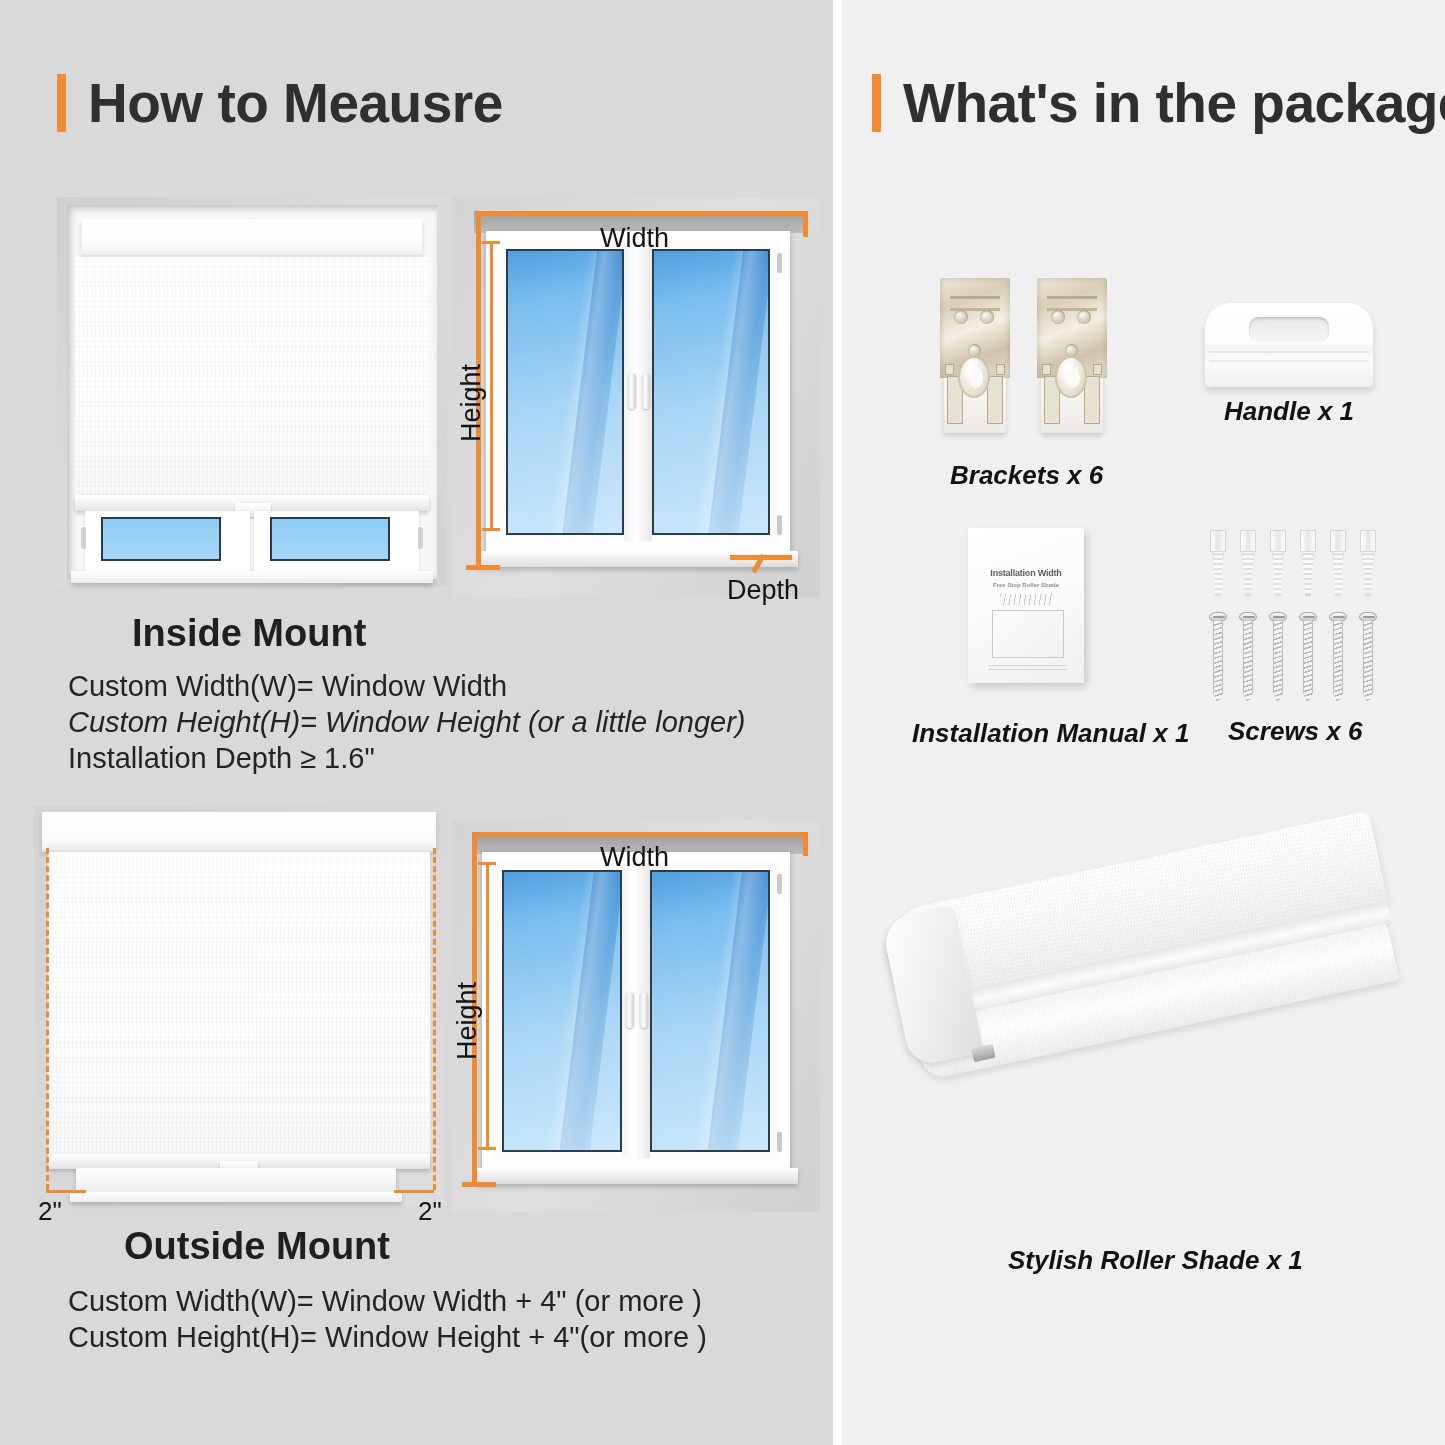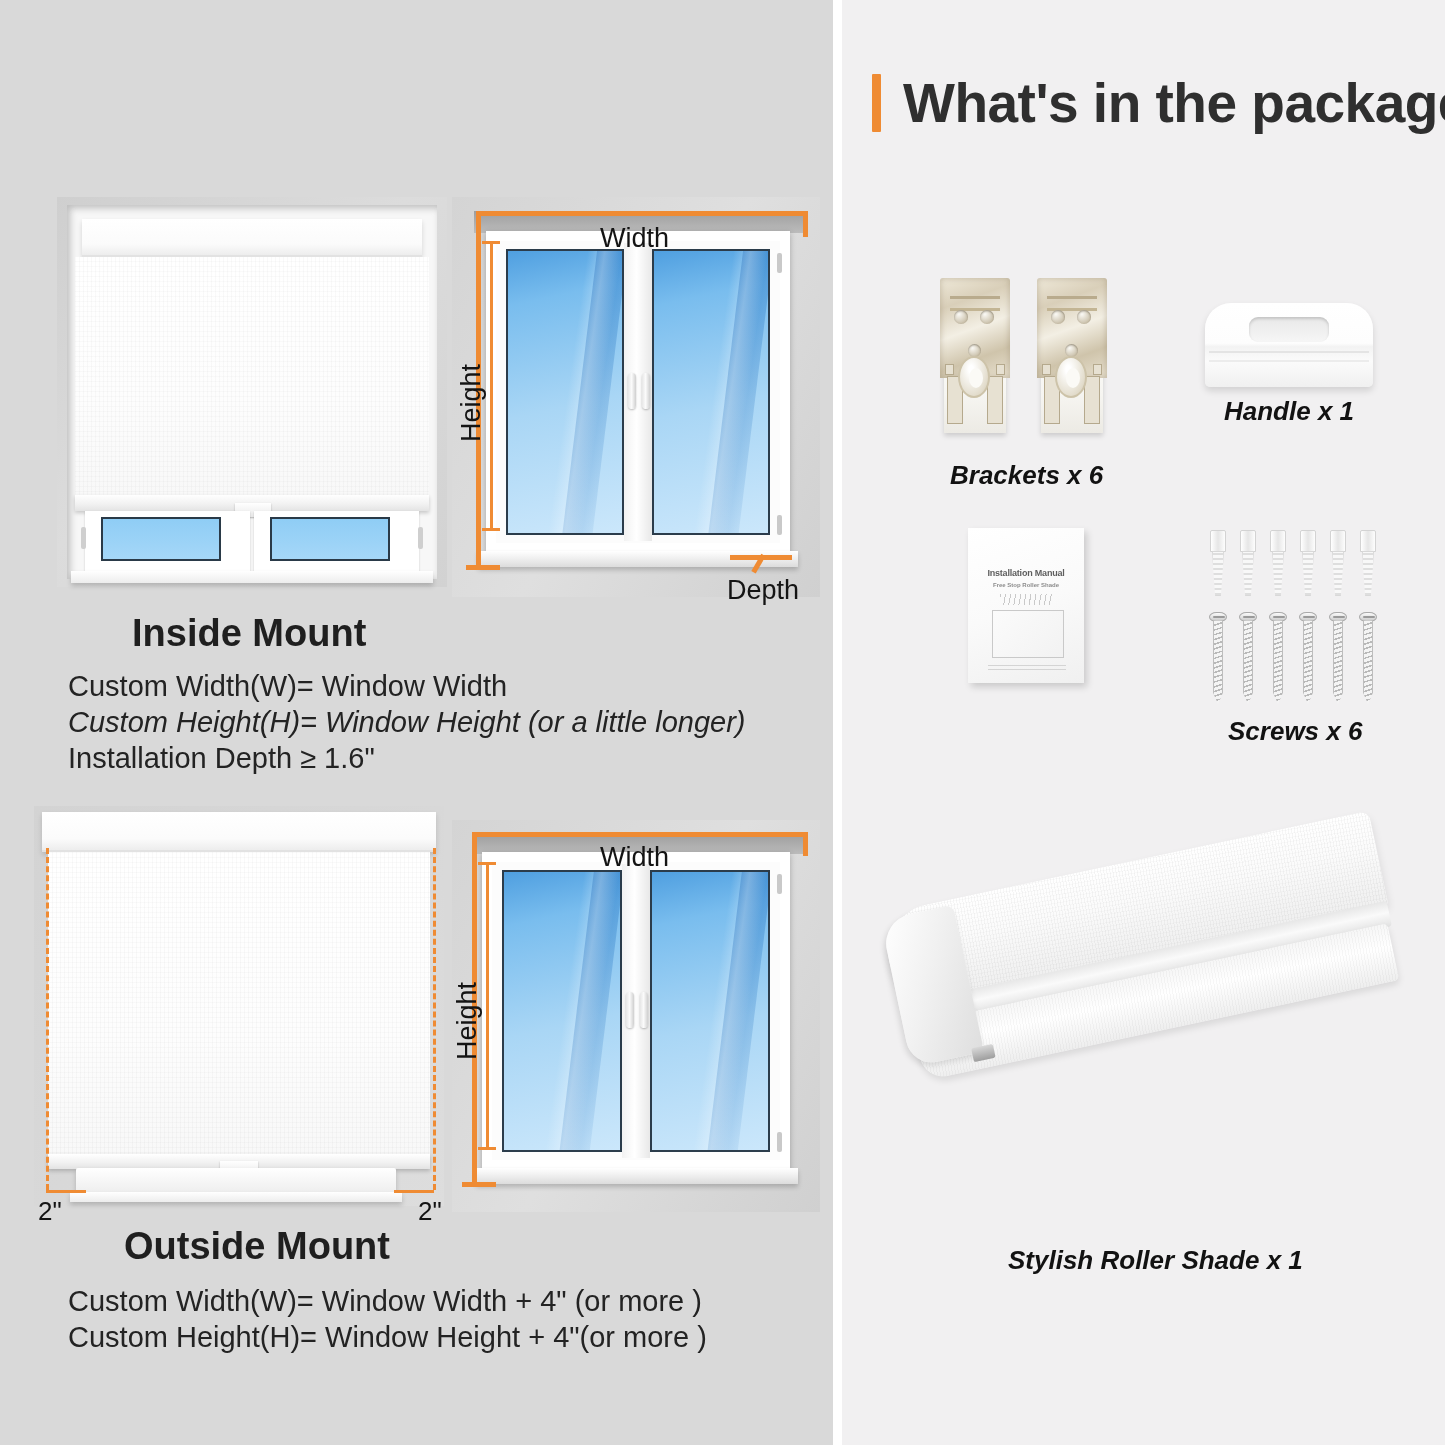--- a/index.html
+++ b/index.html
@@ -317,20 +317,24 @@
 </style>
 </head>
 <body>
 
 <div class="page">
 
   <div class="panel-left"></div>
   <div class="panel-divider"></div>
   <div class="panel-right"></div>
 
+  <div class="heading" id="heading-left">
+    <div class="accent"></div>
+    <div class="htext">How to Meausre</div>
+  </div>
 
   <div class="shade-window" style="left:57px; top:197px; width:390px; height:390px;">
     <div class="sw-reveal" style="left:10px; top:8px; width:370px; height:374px;"></div>
     <div class="sw-cassette" style="left:25px; top:22px; width:340px; height:38px;"></div>
     <div class="sw-fabric" style="left:18px; top:60px; width:354px; height:240px;"></div>
     <div class="sw-bottomrail" style="left:18px; top:298px; width:354px; height:16px;"></div>
     <div class="sw-pull" style="left:178px; top:306px; width:36px; height:14px;"></div>
 
     <div class="sw-sash" style="left:28px; top:314px; width:165px; height:62px;"></div>
     <div class="sw-sash" style="left:197px; top:314px; width:165px; height:62px;"></div>
@@ -476,26 +480,27 @@
     <div class="b-slot" style="left:49px; top:98px; width:16px; height:48px;"></div>
     <div class="b-oval"></div>
   </div>
 
   <div class="pkg-label" style="left:950px; top:460px;">Brackets x 6</div>
 
   <div class="handle" style="left:1205px; top:303px;"></div>
   <div class="pkg-label" style="left:1224px; top:396px;">Handle x 1</div>
 
   <div class="manual" style="left:968px; top:528px;">
-    <div class="m-title">Installation Manual</div>
+    <div class="m-title">Installation Width</div>
     <div class="m-sub">Free Stop Roller Shade</div>
     <div class="m-scribble"></div>
     <div class="m-box"></div>
     <div class="m-foot"></div>
   </div>
+  <div class="pkg-label" style="left:912px; top:718px;">Installation Manual x 1</div>
 
   <div style="position:absolute; left:1208px; top:530px;">
     <div class="anchor" style="left:0px;   top:0;">
         <div class="a-head"></div>
         <div class="a-body"></div>
       </div>
     <div class="anchor" style="left:30px;  top:0;">
         <div class="a-head"></div>
         <div class="a-body"></div>
       </div>

